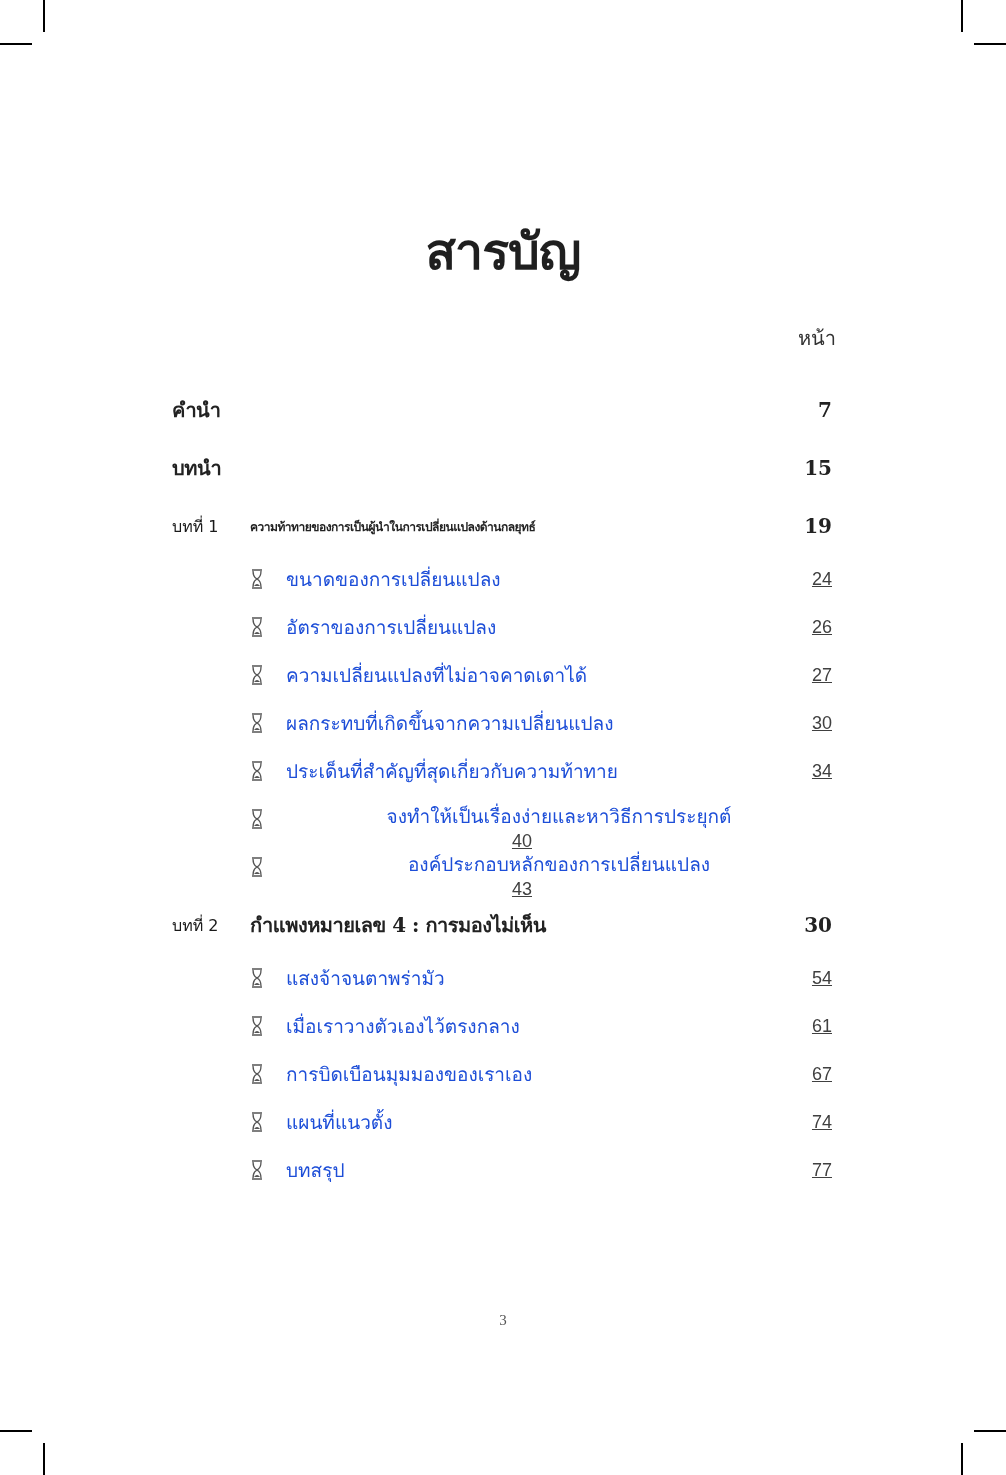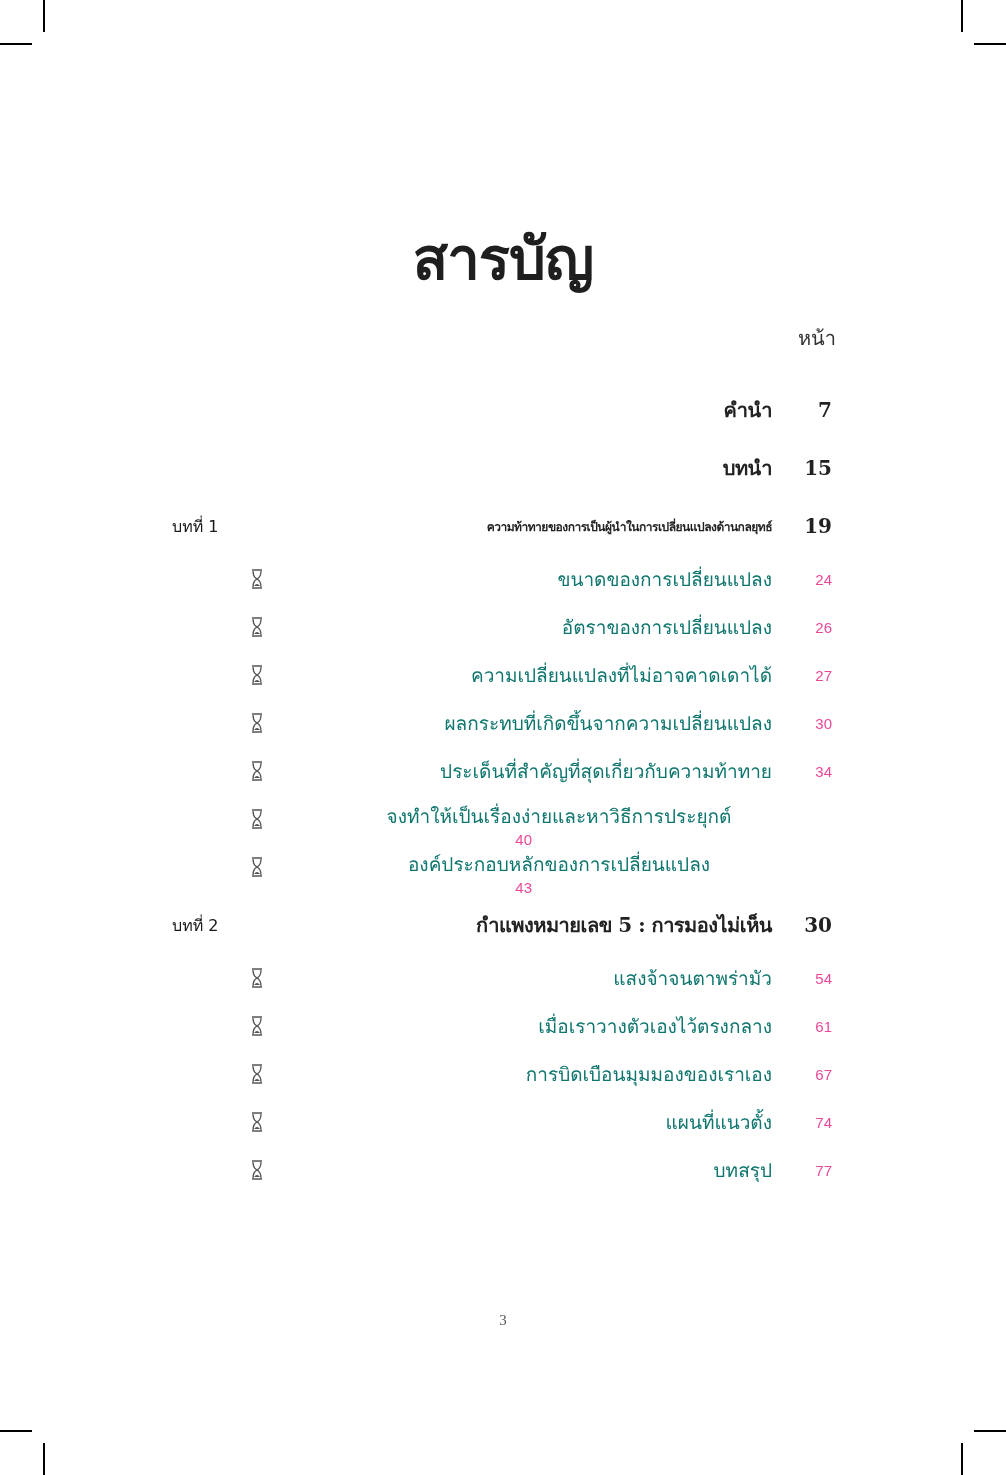--- a/index.html
+++ b/index.html
@@ -4,35 +4,35 @@
   <style>
     html, body { margin: 0; padding: 0; background: #ffffff; }
     body {
       width: 1006px; height: 1475px; position: relative; overflow: hidden;
       font-family: "DejaVu Sans", sans-serif; color: #1a1a1a;
     }
     .crop { position: absolute; background: #000; }
     .title {
       position: absolute; left: 0; width: 1006px; top: 212px;
       text-align: center; font-family: "DejaVu Sans", sans-serif;
-      font-size: 58px; font-weight: bold; color: #1f1f1f; letter-spacing: -1px;
+      font-size: 50px; font-weight: bold; color: #1f1f1f; letter-spacing: -1px;
     }
     .page-label {
       position: absolute; right: 170px; top: 322px;
       font-size: 20px; color: #333;
     }
     .toc { position: absolute; left: 172px; width: 660px; top: 0; }
     .row { position: absolute; left: 0; width: 660px; height: 36px; display: flex; align-items: center; }
     .row.chapter .label { font-family: "DejaVu Serif", serif; font-weight: bold; font-size: 20px; color: #222; letter-spacing: -0.5px; }
     .row.chapter .num { font-family: "DejaVu Serif", serif; font-weight: bold; font-size: 20px; color: #222; }
     .row .prefix { display: inline-block; width: 78px; }
-    .row .label { flex: 1; white-space: nowrap; text-align: right; }
+    .row .label { flex: 1; white-space: nowrap; }
     .row .num { width: 60px; text-align: right; }
-    .row.sub .label { font-size: 19px; color: #0f766e; padding-left: 114px; }
-    .row.sub .num { font-size: 15px; color: #ec4899; font-family: "Liberation Sans", sans-serif; }
+    .row.sub .label { font-size: 19px; color: #1d4ed8; padding-left: 114px; }
+    .row.sub .num { font-size: 18px; color: #404040; font-family: "Liberation Sans", sans-serif; text-decoration: underline; }
     .row.sub .icon { position: absolute; left: 78px; top: 8px; width: 14px; height: 20px; }
     .italic { }
     .folio { position: absolute; left: 0; width: 1006px; top: 1312px; text-align: center; font-family: "Liberation Serif", serif; font-size: 15px; color: #555; }
   </style>
 </head>
 <body>
 
 <div class="crop" style="left:43px;top:0;width:2px;height:32px;"></div>
 <div class="crop" style="left:0;top:43px;width:32px;height:2px;"></div>
 <div class="crop" style="left:961px;top:0;width:2px;height:32px;"></div>
@@ -113,21 +113,21 @@
     <svg class="icon" viewBox="0 0 14 20">
         <path d="M2 1h10M2 19h10M3 2 Q3 8 7 10 Q11 8 11 2 M3 18 Q3 12 7 10 Q11 12 11 18" fill="none" stroke="#555" stroke-width="1.3"></path>
         <path d="M4 17 Q7 13 10 17Z" fill="#555"></path>
       </svg>
     <span class="label">องค์ประกอบหลักของการเปลี่ยนแปลง</span>
     <span class="num">43</span>
   </div>
 
   <div class="row chapter" style="top:907px;">
     <span class="prefix">บทที่ 2</span>
-    <span class="label"><span>กำแพงหมายเลข 5 : </span><span class="italic">การมองไม่เห็น</span></span>
+    <span class="label"><span>กำแพงหมายเลข 4 : </span><span class="italic">การมองไม่เห็น</span></span>
     <span class="num">30</span>
   </div>
 
   <div class="row sub" style="top:960px;">
     <svg class="icon" viewBox="0 0 14 20">
         <path d="M2 1h10M2 19h10M3 2 Q3 8 7 10 Q11 8 11 2 M3 18 Q3 12 7 10 Q11 12 11 18" fill="none" stroke="#555" stroke-width="1.3"></path>
         <path d="M4 17 Q7 13 10 17Z" fill="#555"></path>
       </svg>
     <span class="label">แสงจ้าจนตาพร่ามัว</span>
     <span class="num">54</span>

